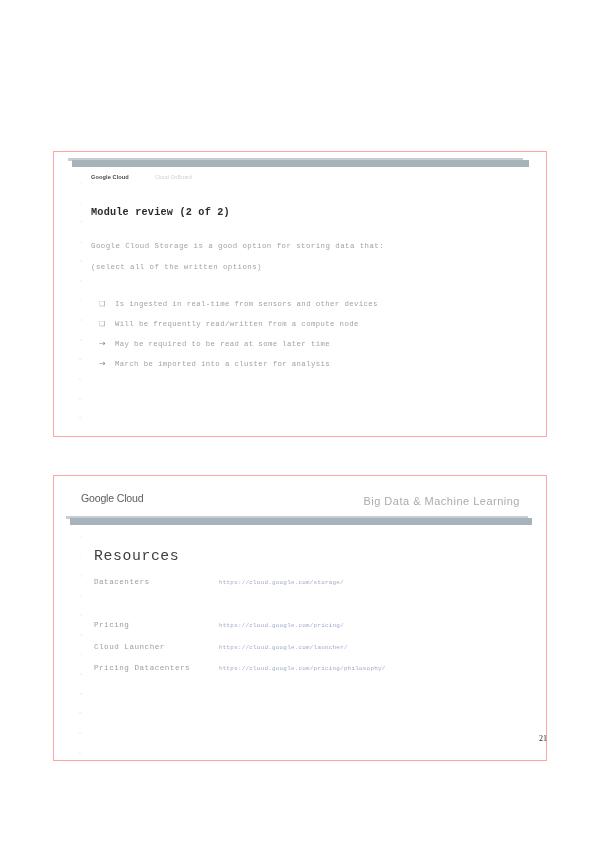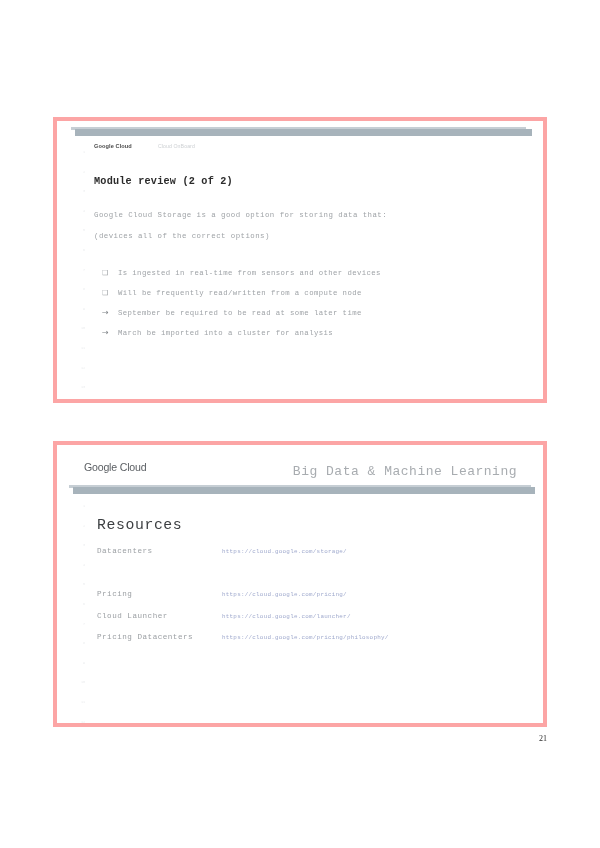--- a/index.html
+++ b/index.html
@@ -20,23 +20,24 @@
     top: 0; left: 0;
     width: 600px;
     height: 848px;
     background: #ffffff;
   }
 
   
   .slide {
     position: absolute;
     background: #ffffff;
-    border: 4px solid #fca5a5;
+    border: 1px solid #fca5a5;
     box-sizing: border-box;
     overflow: hidden;
+    margin-top: 34px;
   }
   #slide-1 { left: 53px; top: 117px; width: 494px; height: 286px; }
   #slide-2 { left: 53px; top: 441px; width: 494px; height: 286px; }
 
   .slide-inner {
     position: absolute;
     inset: 0;
     background: #ffffff;
   }
 
@@ -162,22 +163,22 @@
     font-family: "Liberation Sans", sans-serif;
     font-size: 10.6px;
     color: #5b5f63;
     letter-spacing: -0.2px;
     white-space: nowrap;
   }
   .s2-header-right {
     position: absolute;
     right: 26px;
     top: 3px;
-    font-family: Liberation Mono, monospace;
-    font-size: 13px;
+    font-family: Liberation Sans, sans-serif;
+    font-size: 11px;
     color: #a8acb0;
     letter-spacing: 0.5px;
     white-space: nowrap;
   }
 
   .s2-title {
     position: absolute;
     left: 40px;
     top: 72px;
     font-family: "Liberation Mono", monospace;
@@ -261,35 +262,35 @@
 
       <div class="s1-brandrow">
         <span class="s1-logo">Google Cloud</span>
         <span class="s1-subbrand">Cloud OnBoard</span>
       </div>
 
       <div class="s1-title">Module review (2 of 2)</div>
 
       <div class="s1-body">
         <div class="line">Google Cloud Storage is a good option for storing data that:</div>
-        <div class="line">(devices all of the correct options)</div>
+        <div class="line">(select all of the written options)</div>
       </div>
 
       <div class="s1-bullets" id="s1-bullets">
           <div class="bullet-row">
             <span class="bullet-marker">❑</span>
             <span class="bullet-text">Is ingested in real-time from sensors and other devices</span>
           </div>
           <div class="bullet-row">
             <span class="bullet-marker">❑</span>
             <span class="bullet-text">Will be frequently read/written from a compute node</span>
           </div>
           <div class="bullet-row">
             <span class="bullet-marker arrow">→</span>
-            <span class="bullet-text">September be required to be read at some later time</span>
+            <span class="bullet-text">May be required to be read at some later time</span>
           </div>
           <div class="bullet-row">
             <span class="bullet-marker arrow">→</span>
             <span class="bullet-text">March be imported into a cluster for analysis</span>
           </div>
         </div>
     </div>
   </div>
 
   <div class="slide" id="slide-2">

